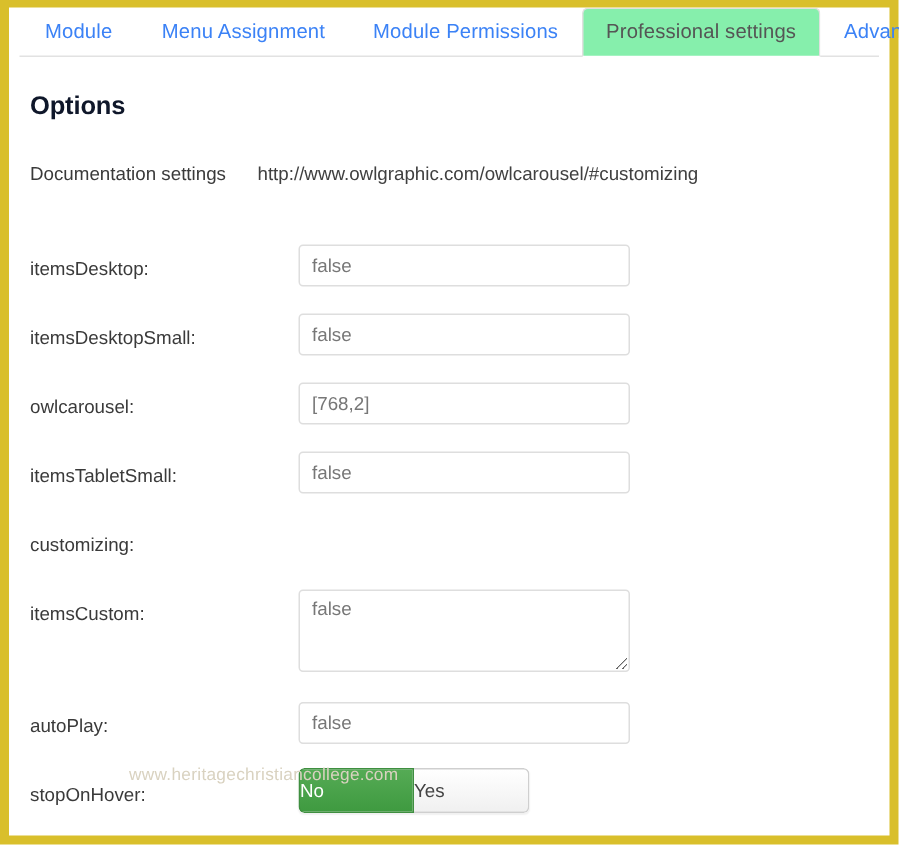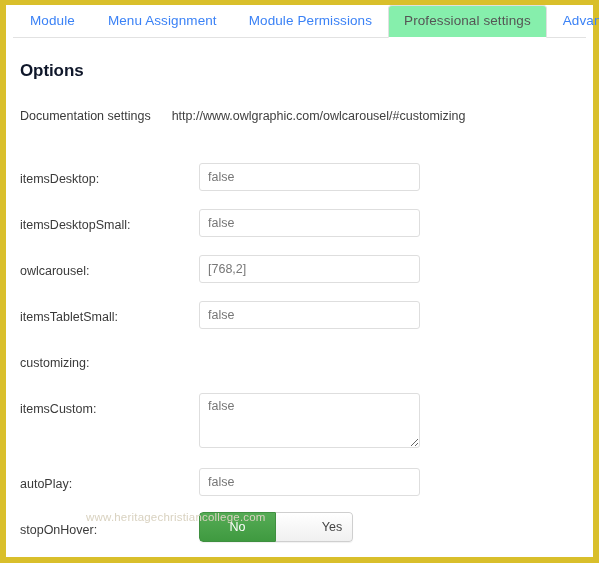--- a/index.html
+++ b/index.html
@@ -142,40 +142,38 @@
     display: flex;
     border-radius: 4px;
     overflow: hidden;
     box-shadow: 0 1px 1px rgba(0,0,0,0.06);
   }
   .toggle-btn {
     box-sizing: border-box;
     width: 77px;
     height: 30px;
     line-height: 28px;
-    text-align: center;
     font-size: 12.5px;
     font-family: "Liberation Sans", sans-serif;
     cursor: pointer;
     border: 1px solid #cfcfcf;
     background: linear-gradient(#ffffff, #f0f0f0);
     color: #444444;
   }
   .toggle-btn.active-green {
     background: linear-gradient(#55ab55, #3f9a40);
     border-color: #3f8f40;
     color: #ffffff;
     border-top-left-radius: 4px;
     border-bottom-left-radius: 4px;
   }
   .toggle-btn.right {
     border-left: none;
     border-top-right-radius: 4px;
     border-bottom-right-radius: 4px;
-    padding-left: 36px;
   }
   
   #watermark {
     position: absolute;
     left: 80px;
     top: 506px;
     font-size: 11.5px;
     color: #d9d2c0;
     letter-spacing: 0.2px;
     pointer-events: none;

